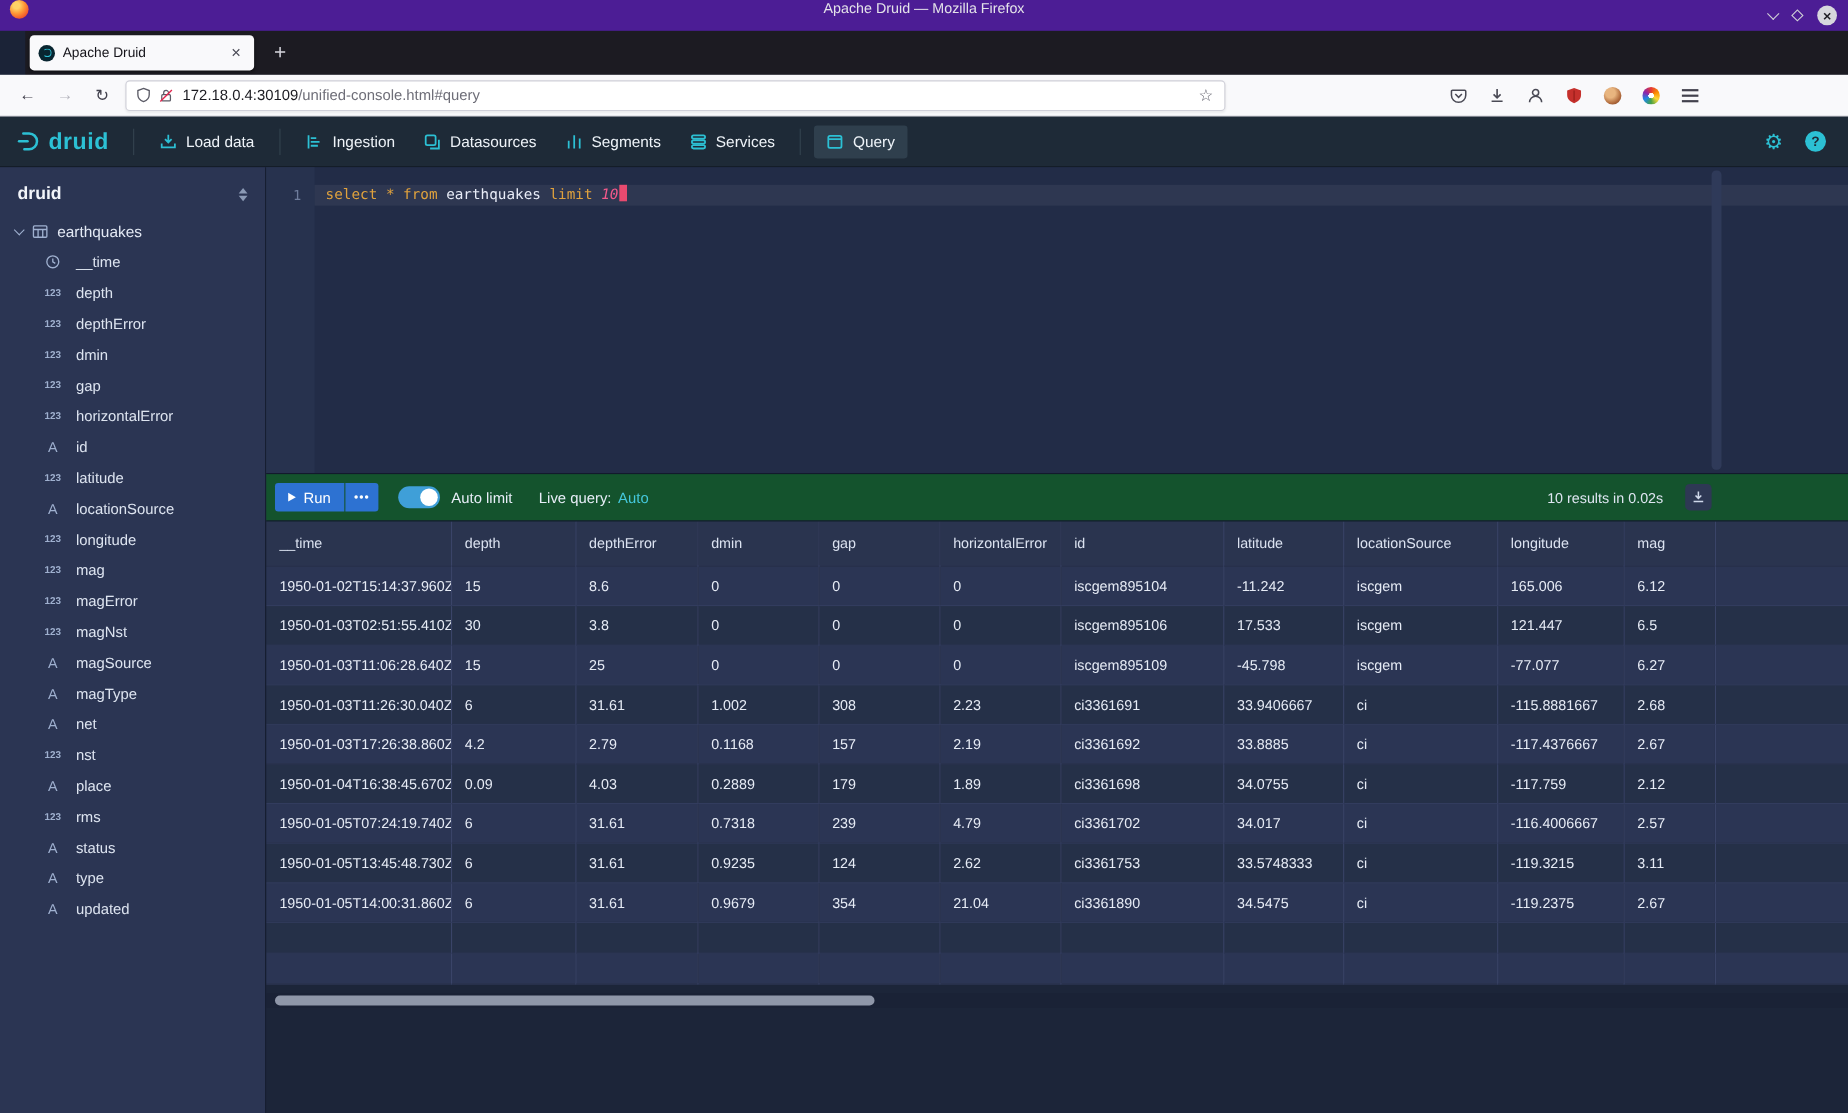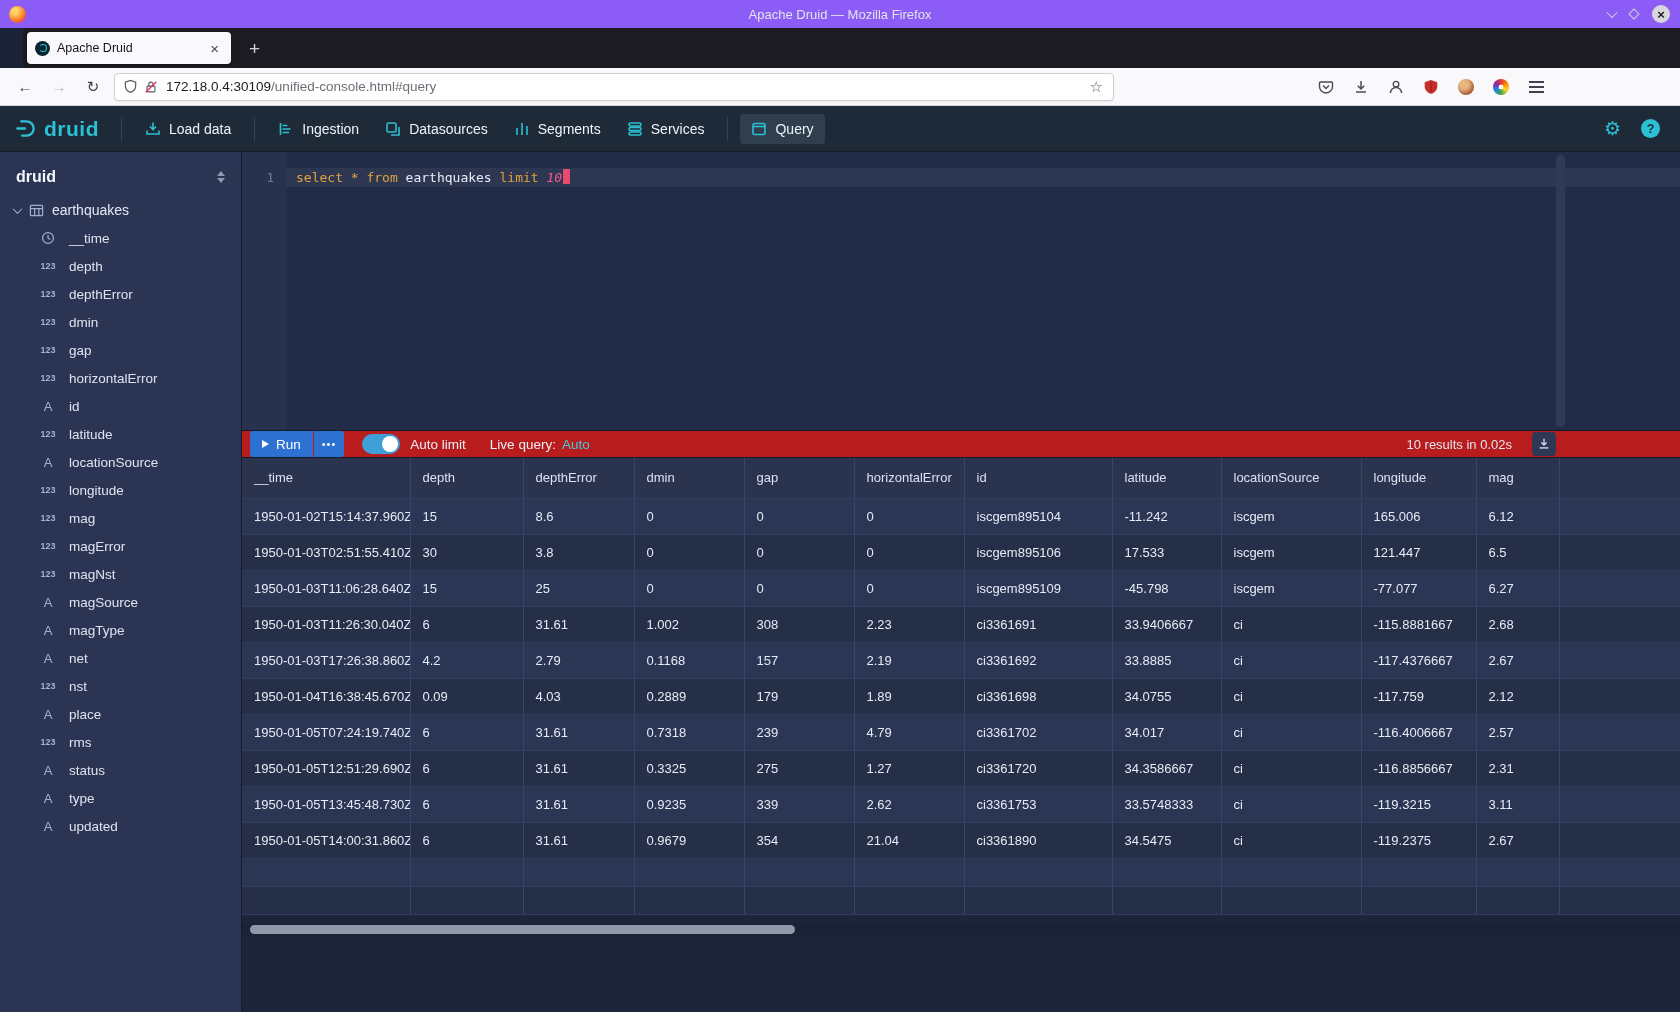--- a/index.html
+++ b/index.html
@@ -1,20 +1,20 @@
 <!DOCTYPE html>
 <html><head>
 <meta charset="utf-8">
 <style>
   * { margin:0; padding:0; box-sizing:border-box; }
   html,body { width:1680px; height:1012px; overflow:hidden; font-family:"Liberation Sans", sans-serif; background:#1b2337; }
   .window { width:1680px; height:1012px; display:flex; flex-direction:column; }
 
   
-  .titlebar { height:28px; background:#8b5cf6; display:flex; align-items:center; position:relative; flex:0 0 auto; }
+  .titlebar { height:28px; background:#4c1d95; display:flex; position:relative; flex:0 0 auto; }
   .fx-logo { width:17px; height:17px; margin-left:9px; border-radius:50%;
     background: radial-gradient(circle at 35% 30%, #ffd367 0 18%, #ff9736 45%, #f1562c 75%, #c2185b 100%); }
   .tb-title { position:absolute; left:0; right:0; text-align:center; color:#e4e3e9; font-size:13px; }
   .win-controls { margin-left:auto; display:flex; align-items:center; gap:14px; margin-right:10px; z-index:2; }
   .chev-down { width:8px; height:8px; border-right:1.6px solid #cfd0d6; border-bottom:1.6px solid #cfd0d6; transform:rotate(45deg) translate(-1px,-1px); }
   .diamond { width:8px; height:8px; border:1.6px solid #cfd0d6; transform:rotate(45deg); }
   .close-btn { width:18px; height:18px; border-radius:50%; background:#d7d7dd; color:#1c1b22; font-size:13px; font-weight:bold; display:flex; align-items:center; justify-content:center; line-height:1; }
 
   
   .tabstrip { height:40px; background:#1c1b22; display:flex; align-items:center; padding-left:4px; flex:0 0 auto;margin-left:23px; }
@@ -84,21 +84,21 @@
   .code-area { flex:1; position:relative; padding-top:16px; font-family:"DejaVu Sans Mono", monospace; font-size:13px; line-height:19px; }
   .active-line { position:absolute; left:0; right:0; top:16px; height:19px; background:rgba(255,255,255,.055); }
   .code-line { position:relative; padding-left:10px; white-space:pre; }
   .tok-keyword { color:#e0a23d; }
   .tok-plain { color:#e8ecf7; }
   .tok-number { color:#f2598b;font-style:italic; }
   .cursor { display:inline-block; width:7px; height:15px; background:#e84a6f; vertical-align:-2px; margin-left:1px; }
   .editor-vscroll { position:absolute; top:3px; bottom:3px; right:115px; width:9px; border-radius:4px; background:#2f3a59; }
 
   
-  .runbar { height:28px; flex:0 0 auto; background:#b91c1c; border-top:1px solid #121a2c; border-bottom:1px solid #121a2c; display:flex; align-items:center; padding:0 124px 0 8px; gap:10px; }
+  .runbar { height:44px; flex:0 0 auto; background:#14532d; border-top:1px solid #121a2c; border-bottom:1px solid #121a2c; display:flex; align-items:center; padding:0 124px 0 8px; gap:10px; }
   .btn-group { display:flex; gap:1px; }
   .run-btn { background:#2d72d2; color:#ffffff; font-size:13.5px; height:26px; display:flex; align-items:center; gap:7px; padding:0 12px; border-radius:3px 0 0 3px; }
   .play { width:0; height:0; border-left:7px solid #fff; border-top:4.5px solid transparent; border-bottom:4.5px solid transparent; }
   .more-btn { background:#2d72d2; color:#fff; height:26px; display:flex; align-items:center; padding:0 8px; border-radius:0 3px 3px 0; font-size:11px; letter-spacing:1px; }
   .switch { width:38px; height:20px; border-radius:10px; background:#3f9fd8; position:relative; margin-left:8px; flex:0 0 auto; }
   .switch .knob { position:absolute; top:2px; right:2px; width:16px; height:16px; border-radius:50%; background:#fff; }
   .runbar-label { color:#e8eef8; font-size:13.5px; }
   .live-wrap { margin-left:14px; display:flex; gap:6px; }
   .live-link { color:#45c8dc; font-size:13.5px; }
   .run-spacer { flex:1; }
@@ -571,39 +571,25 @@
                 <td>239</td>
                 <td>4.79</td>
                 <td>ci3361702</td>
                 <td>34.017</td>
                 <td>ci</td>
                 <td>-116.4006667</td>
                 <td>2.57</td>
                 <td class="filler"></td>
               </tr>
               <tr>
-                <td>1950-01-05T12:51:29.690Z</td>
-                <td>6</td>
-                <td>31.61</td>
-                <td>0.3325</td>
-                <td>275</td>
-                <td>1.27</td>
-                <td>ci3361720</td>
-                <td>34.3586667</td>
-                <td>ci</td>
-                <td>-116.8856667</td>
-                <td>2.31</td>
-                <td class="filler"></td>
-              </tr>
-              <tr>
                 <td>1950-01-05T13:45:48.730Z</td>
                 <td>6</td>
                 <td>31.61</td>
                 <td>0.9235</td>
-                <td>339</td>
+                <td>124</td>
                 <td>2.62</td>
                 <td>ci3361753</td>
                 <td>33.5748333</td>
                 <td>ci</td>
                 <td>-119.3215</td>
                 <td>3.11</td>
                 <td class="filler"></td>
               </tr>
               <tr>
                 <td>1950-01-05T14:00:31.860Z</td>

